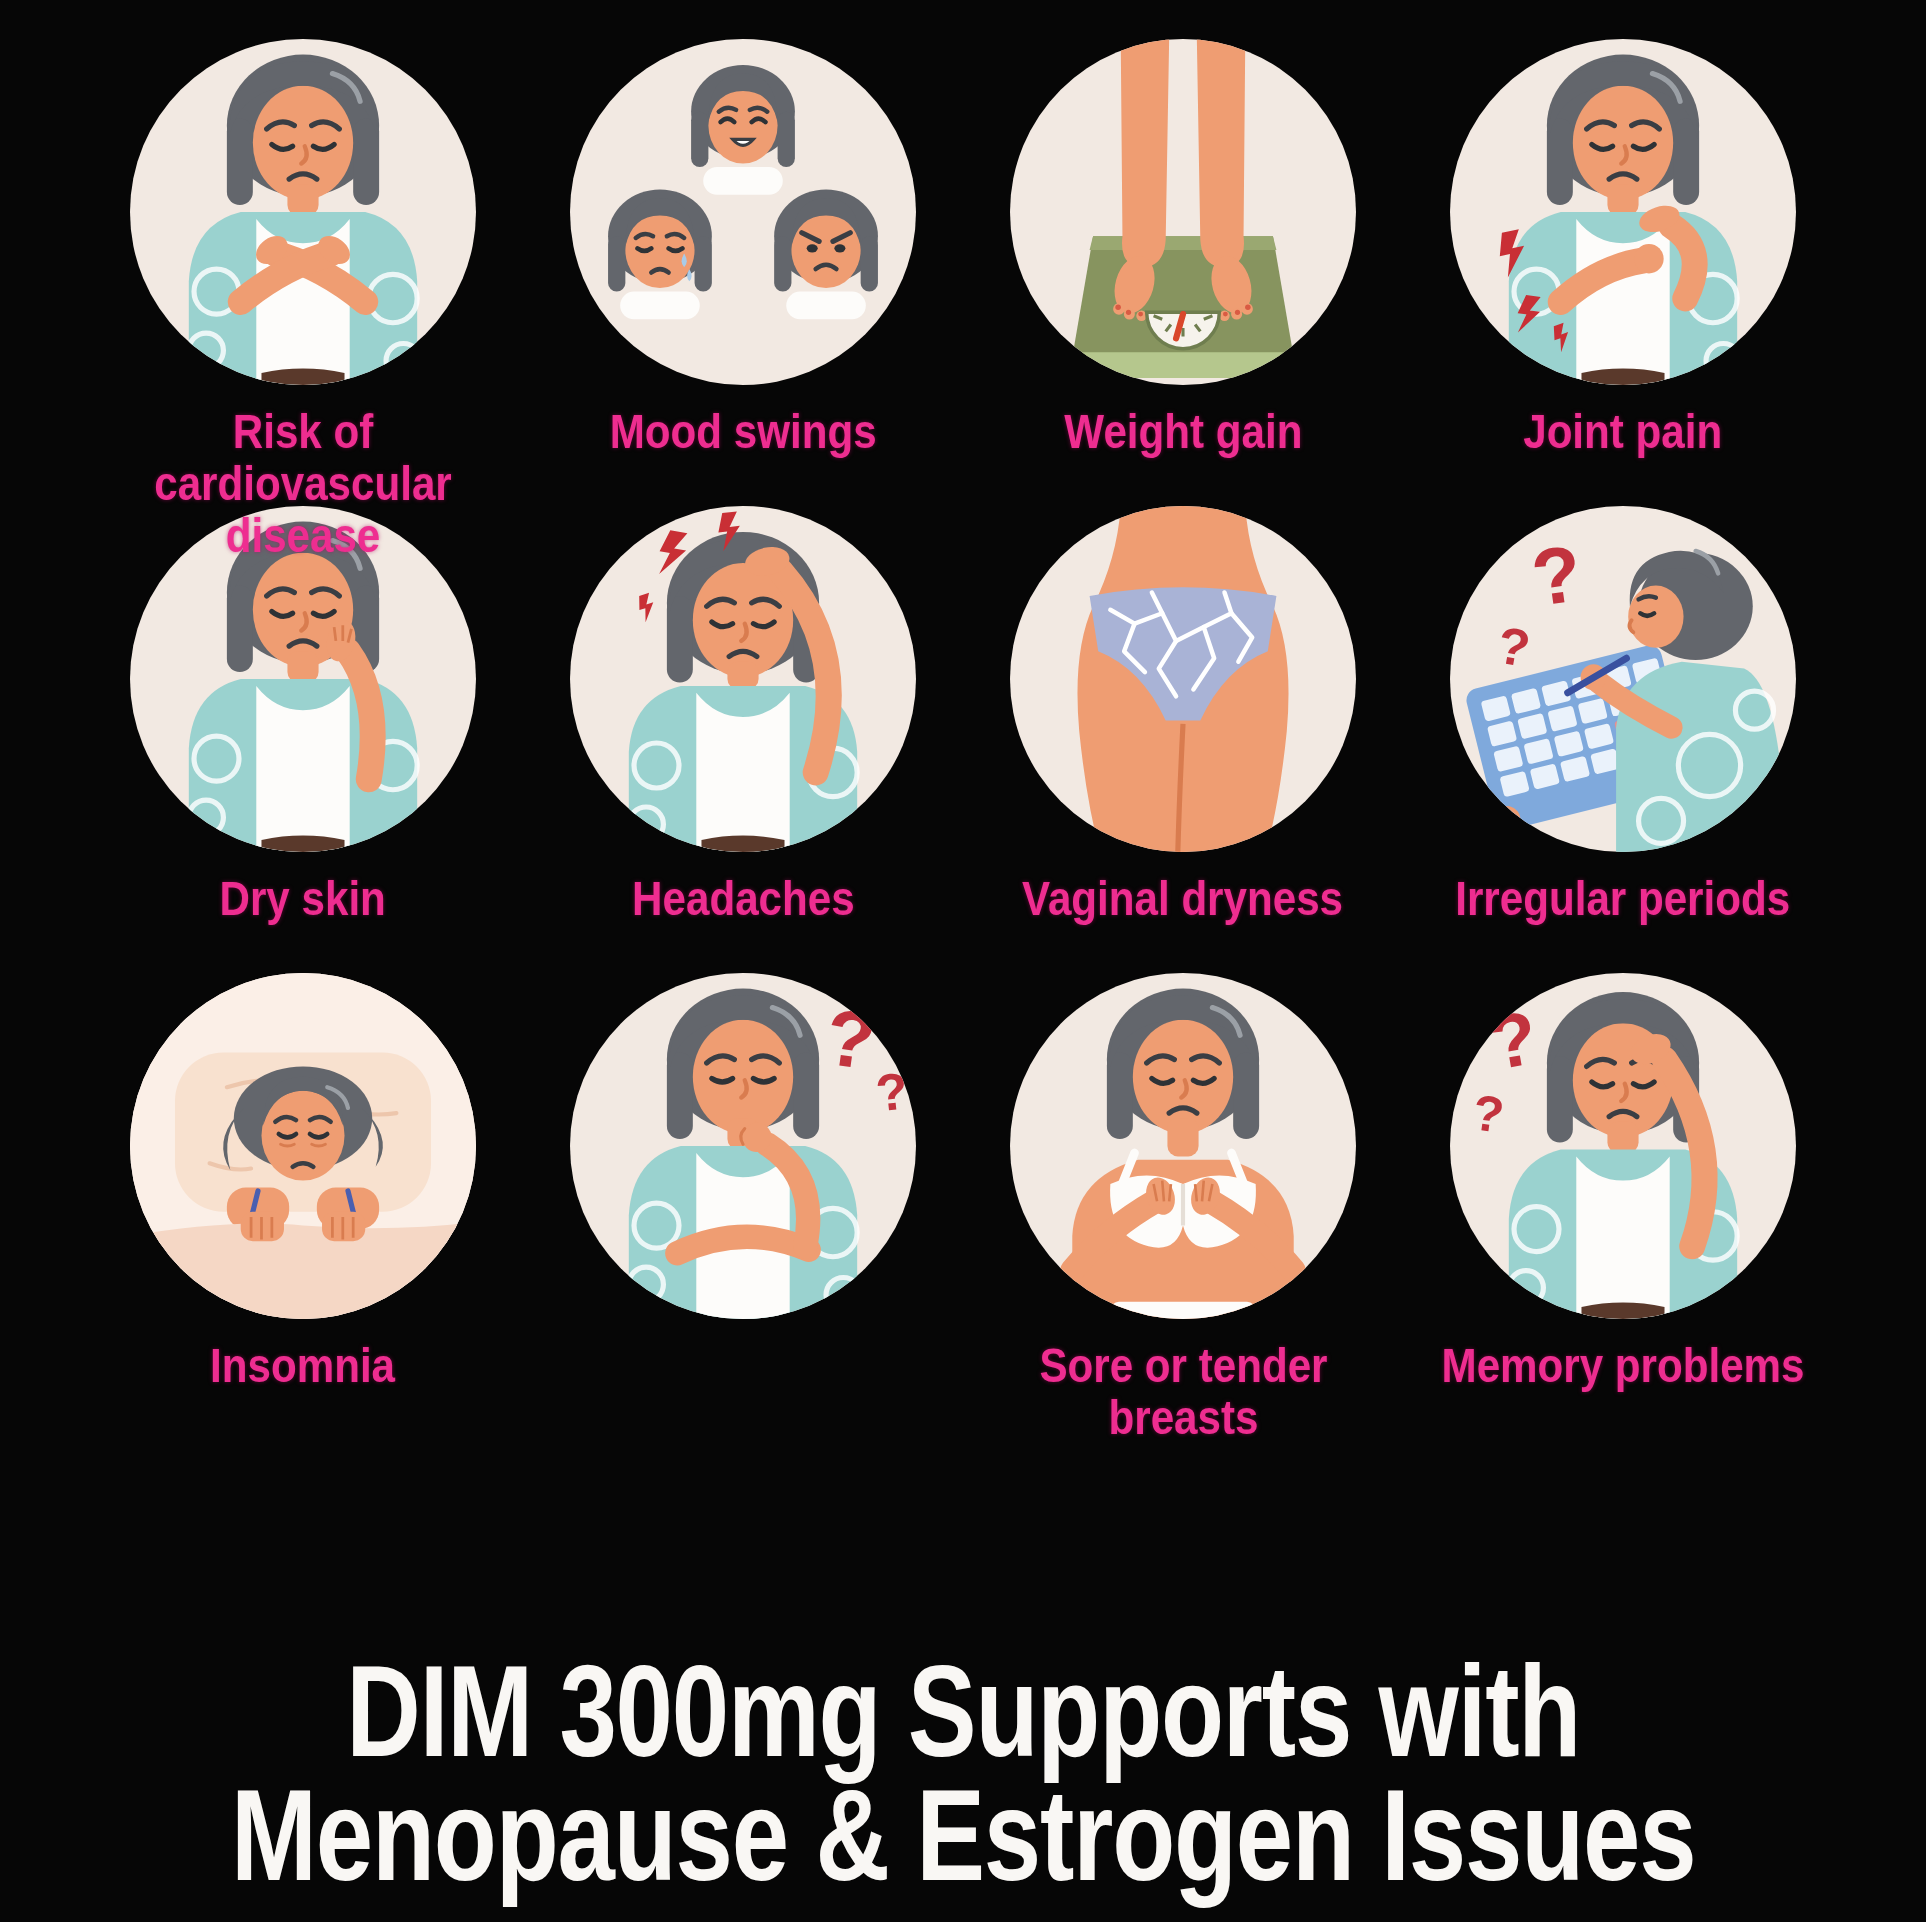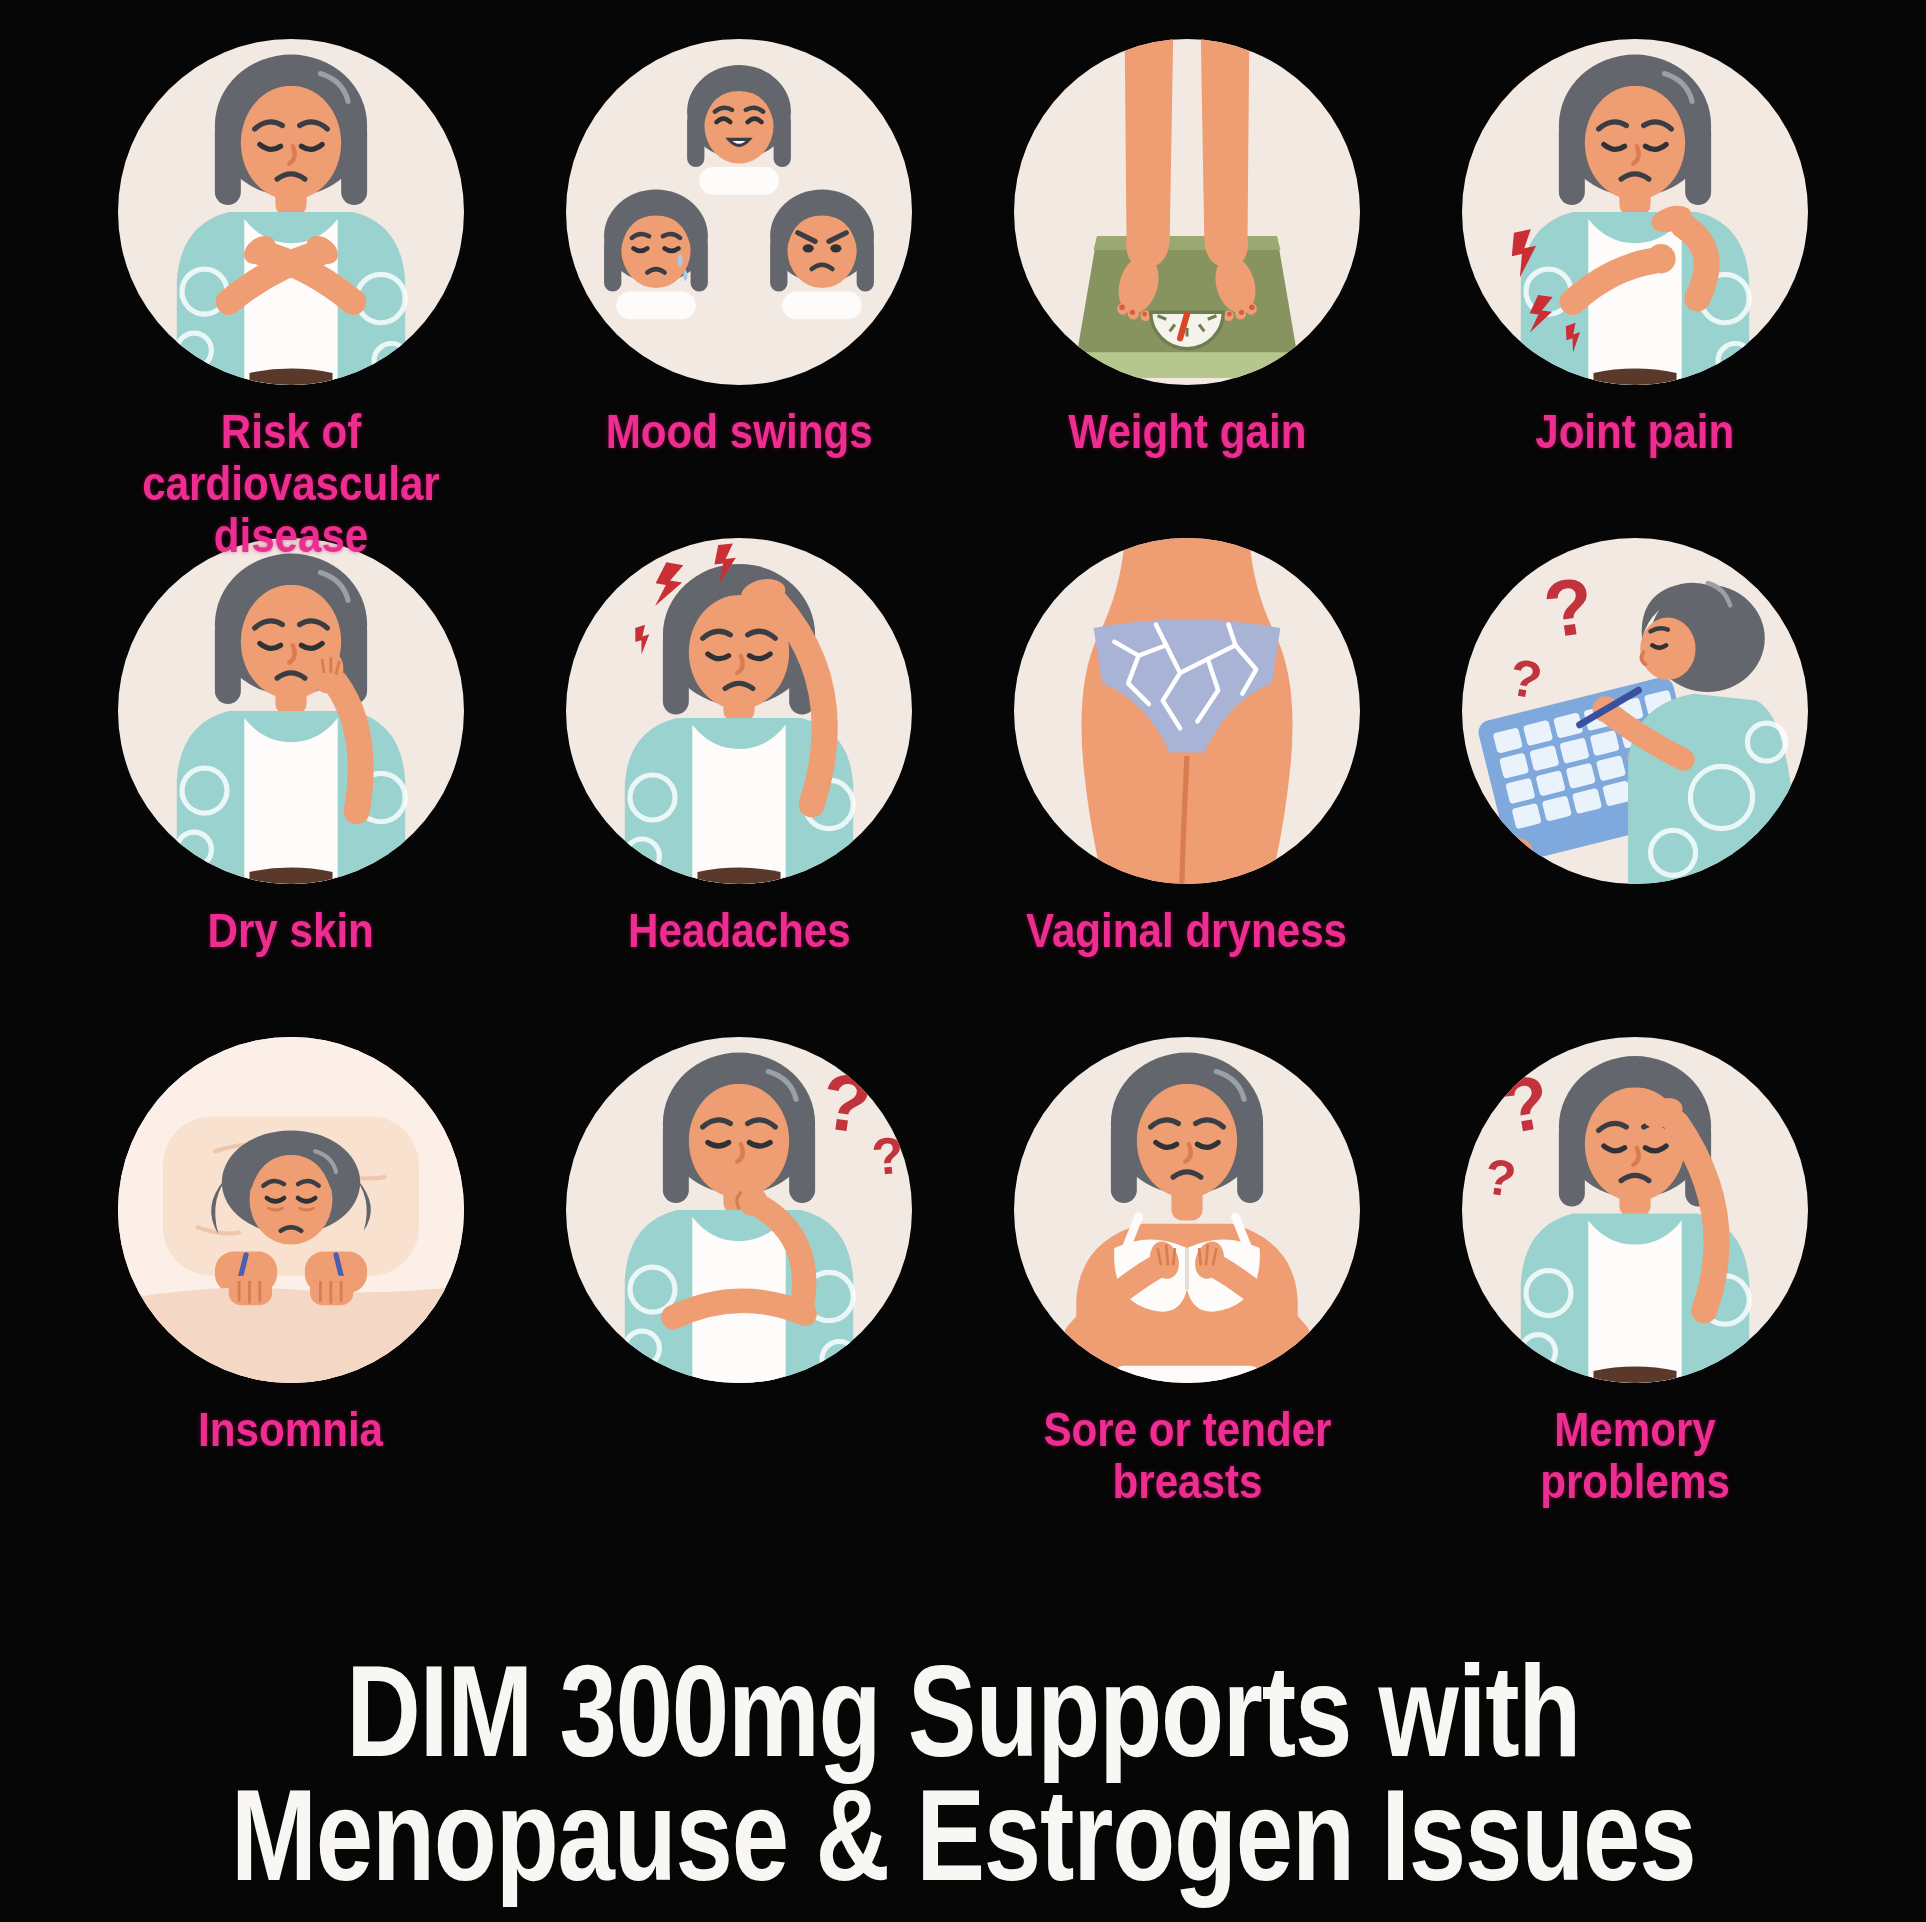--- a/index.html
+++ b/index.html
@@ -1,21 +1,21 @@
 <!DOCTYPE html>
 <html style="font-size:8px"><head>
 <meta charset="utf-8">
 <style>
   html,body{margin:0;padding:0;background:#060606;}
   .page{position:relative;width:1926px;height:1923px;background:#060606;overflow:hidden;
         font-family:"Liberation Sans",sans-serif;}
   .title{margin-top:54px;text-align:center;color:#F7F5F2;}
   .title span{display:inline-block;font-size:116px;font-style:italic;font-weight:400;
         letter-spacing:-2px;transform:scaleX(.82);transform-origin:center;white-space:nowrap;}
-  .grid{display:grid;grid-template-columns:repeat(4,1fr);padding:0 83px;margin-top:39px;gap:32px;}
+  .grid{display:grid;grid-template-columns:repeat(4,1fr);padding:0 83px;margin-top:39px;}
   .card{display:flex;flex-direction:column;align-items:center;height:467px;}
   .bubble{width:346px;height:346px;border-radius:50%;background:#F2E9E2;overflow:hidden;flex:0 0 auto;}
   .bubble svg{display:block;width:100%;height:100%;}
   .cap{margin-top:21px;text-align:center;color:#EE2D90;line-height:1.06;
        text-shadow:0 0 5px rgba(173,8,94,.55);}
   .cap span{display:inline-block;font-size:49px;font-weight:700;transform:scaleX(.86);
        transform-origin:center top;white-space:pre-line;}
   .footer{position:absolute;left:0;right:0;bottom:25px;text-align:center;color:#F9F7F4;}
   .footer span{display:inline-block;font-size:129px;font-weight:700;letter-spacing:-1.5px;
        transform:scaleX(.80);transform-origin:center;white-space:pre-line;line-height:.96;}
@@ -332,20 +332,23 @@
           <path d="M104,58 Q102,30 130,26 Q154,24 158,50 Q146,34 128,36 Q110,38 104,58 Z" fill="#63666C"></path>
           <path d="M142,26 q10,3 13,13" stroke="#9BA0A6" stroke-width="2.6" fill="none" stroke-linecap="round"></path>
           <path d="M109,54 Q114,51 119,53" stroke="#3A3E44" stroke-width="2.6" fill="none" stroke-linecap="round"></path>
           <path d="M110,62 Q114,65 118,62" stroke="#2E3236" stroke-width="2.6" fill="none" stroke-linecap="round"></path>
           <path d="M105,66 q-3,4 1,7" stroke="#D97C4F" stroke-width="2.2" fill="none" stroke-linecap="round"></path>
           <path d="M128,128 Q104,116 86,102" stroke="#EF9D72" stroke-width="13" fill="none" stroke-linecap="round"></path>
           <circle cx="83" cy="99" r="7.5" fill="#EF9D72"></circle>
           <path d="M68,108 L102,88" stroke="#39509F" stroke-width="4" stroke-linecap="round"></path>
         </svg>
       </div>
+      <figcaption class="cap">
+        <span>Irregular periods</span>
+      </figcaption>
     </figure>
 
     <figure class="card" style="margin:0">
       <div class="bubble" style="background:#FBEFE7">
         <svg viewBox="0 0 200 200">
           <rect x="0" y="0" width="200" height="200" fill="#FBEFE7"></rect>
           <rect x="26" y="46" width="148" height="92" rx="28" fill="#F8E1CF"></rect>
           <path d="M56,66 q22,-7 42,-2" stroke="#EDC6AC" stroke-width="2.4" fill="none" stroke-linecap="round"></path>
           <path d="M126,80 q16,3 28,1" stroke="#EDC6AC" stroke-width="2.4" fill="none" stroke-linecap="round"></path>
           <path d="M46,110 q14,5 24,3" stroke="#EDC6AC" stroke-width="2.4" fill="none" stroke-linecap="round"></path>

